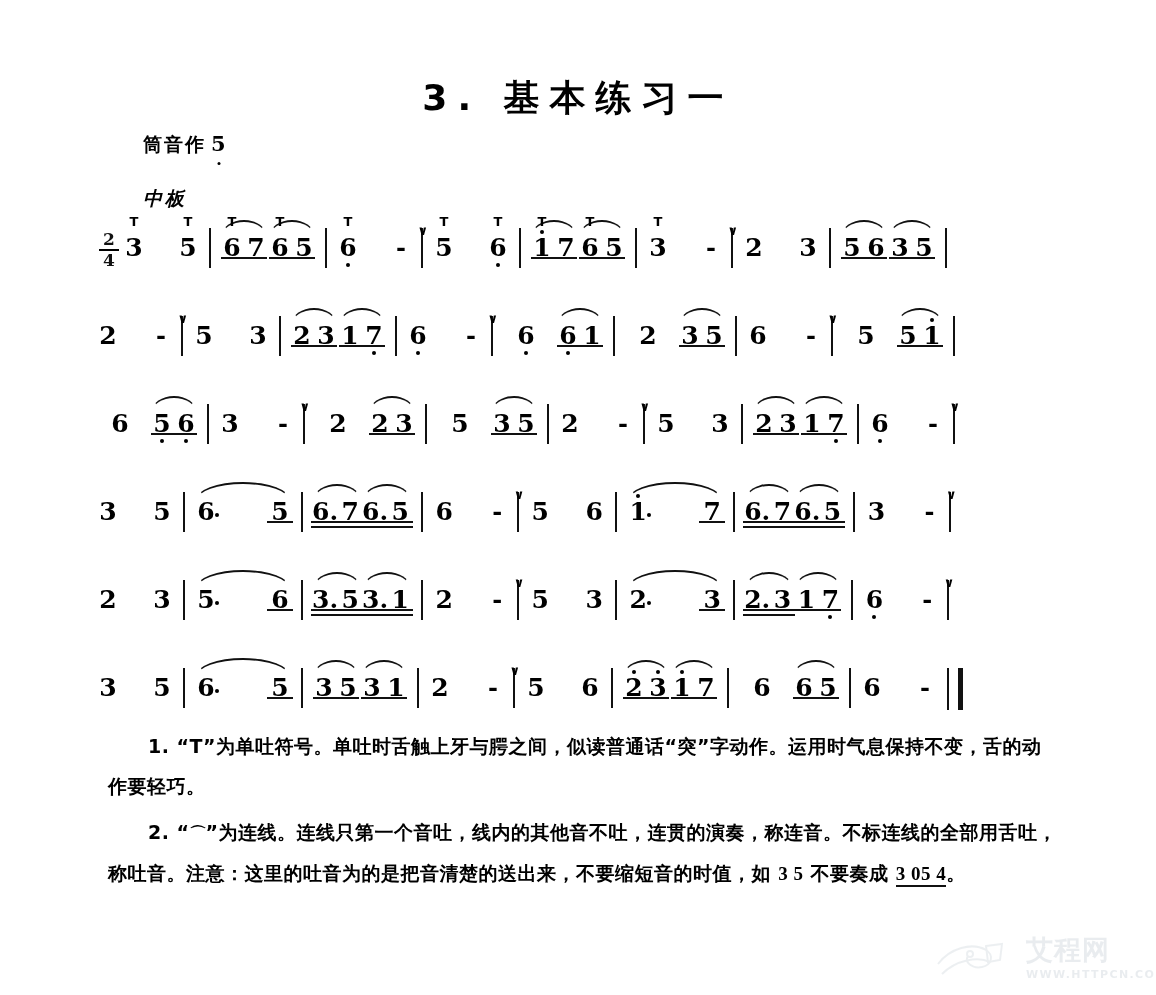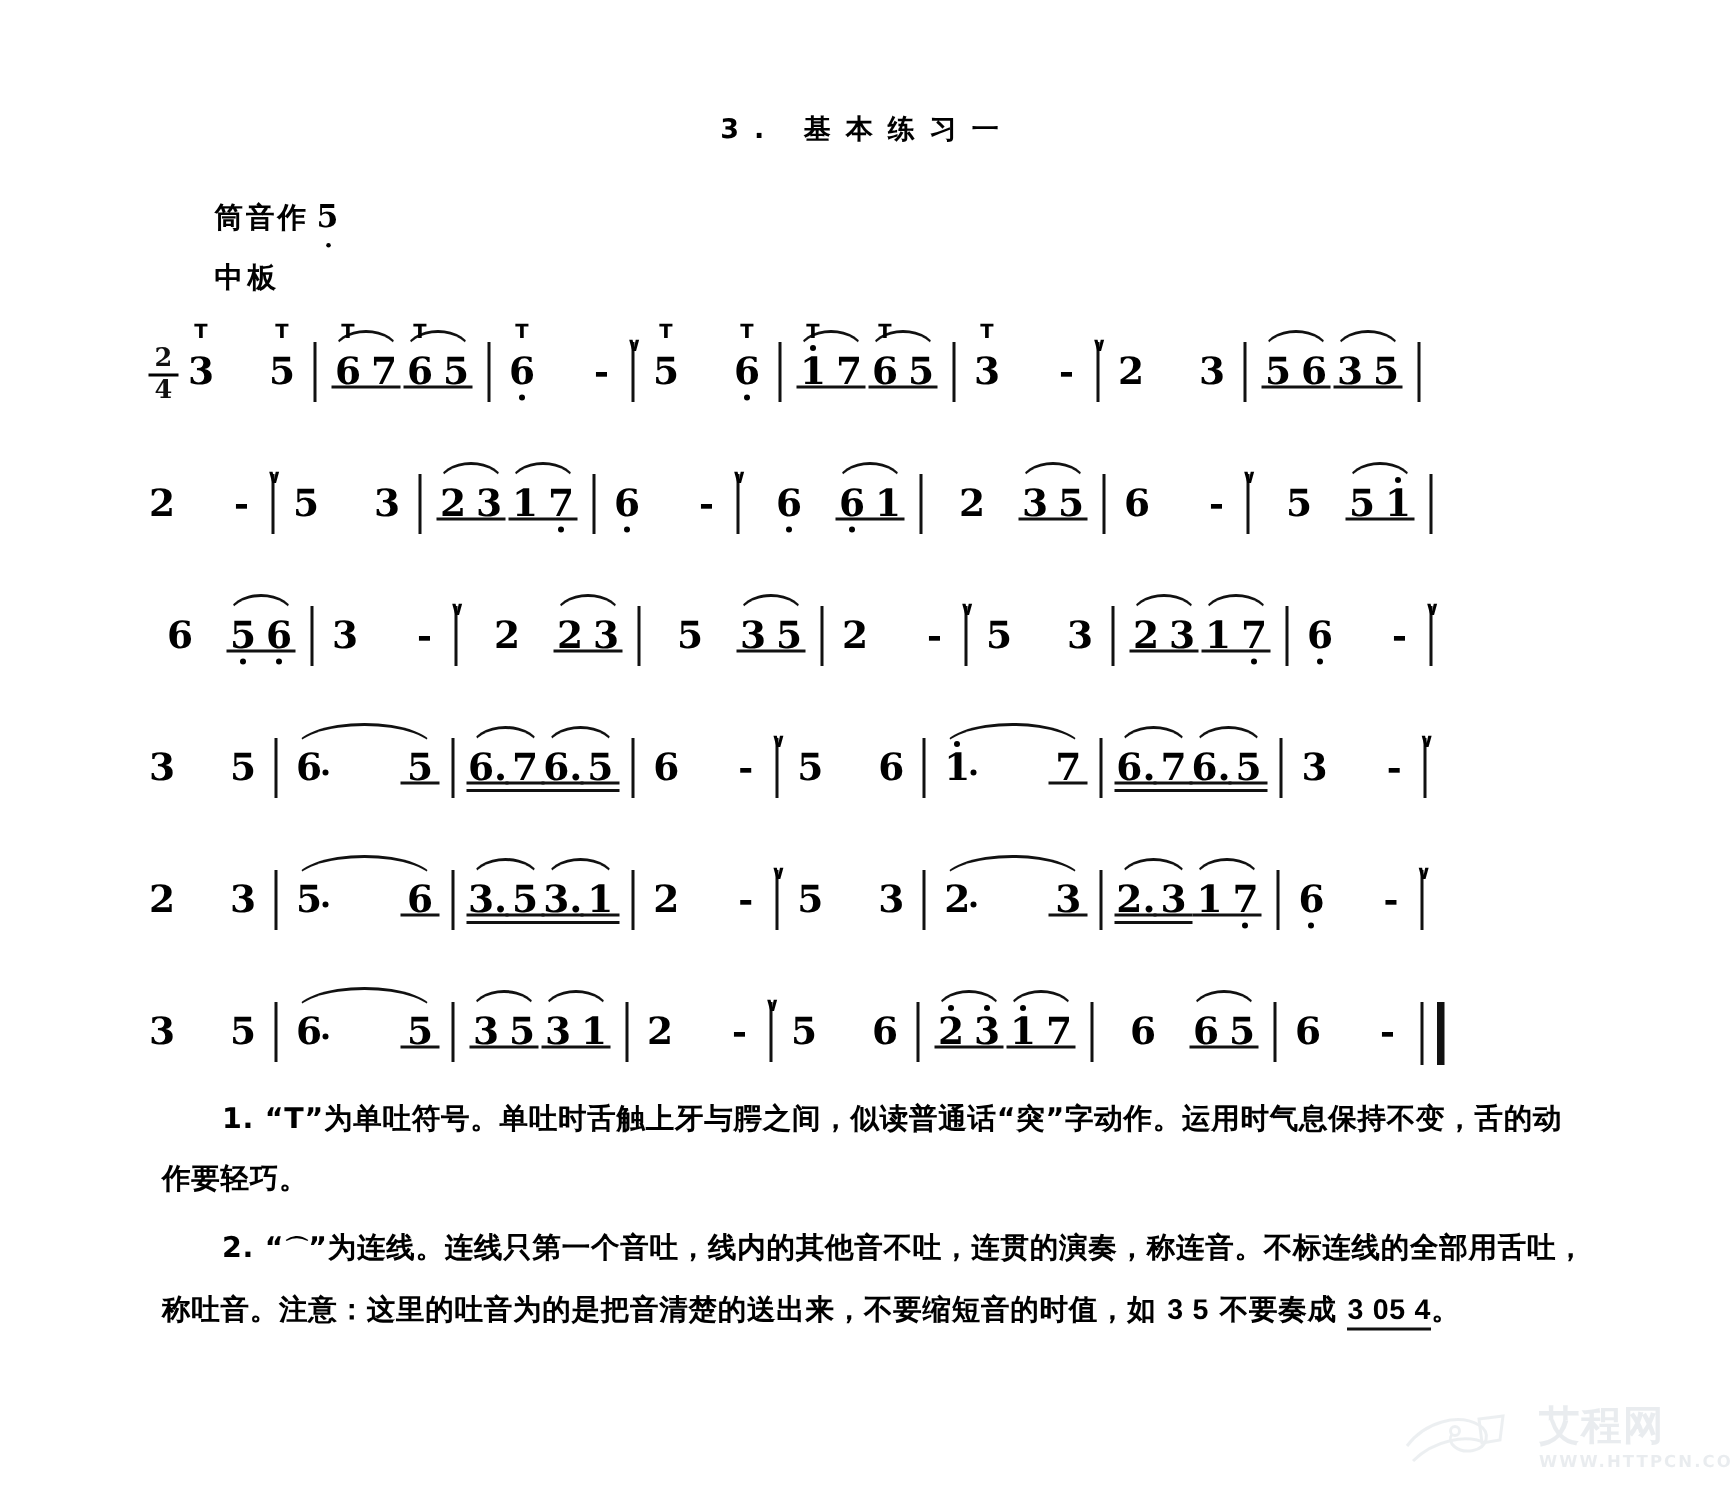--- a/index.html
+++ b/index.html
@@ -11,31 +11,31 @@
     position:relative;
     overflow:hidden;
   }
   #page{position:relative;width:1156px;height:995px;}
 
   
   .title{
     position:absolute;top:74px;left:0;width:1156px;
     text-align:center;
     font-family:"DejaVu Sans","Liberation Sans",sans-serif;
-    font-size:18px;font-weight:700;letter-spacing:10px;
+    font-size:36px;font-weight:700;letter-spacing:10px;
     color:#000;
   }
 
   
   .meta{
     position:absolute;left:143px;
     font-size:19px;font-weight:700;letter-spacing:2px;color:#000;
   }
   .meta-key{top:131px;}
-  .meta-tempo{top:172px;letter-spacing:3px;}
+  .meta-tempo{top:186px;font-style:italic;letter-spacing:3px;}
   .key-note{
     display:inline-block;position:relative;
     font-family:"DejaVu Serif","Liberation Serif",serif;
     font-size:21px;font-weight:700;margin-left:5px;
   }
   .key-note .odot{
     position:absolute;left:50%;transform:translateX(-50%);
     bottom:-9px;width:3px;height:3px;border-radius:50%;background:#000;
   }
 
@@ -128,21 +128,21 @@
   .beam1{position:absolute;left:1px;right:1px;bottom:9px;height:2px;background:#111;}
 
   
   .notes{
     position:absolute;left:108px;top:726px;width:950px;
     font-family:"DejaVu Sans","Liberation Sans",sans-serif;
     font-size:19px;font-weight:700;line-height:40px;
     color:#000;letter-spacing:0.5px;
   }
   .note-p{margin:0 0 6px 0;text-indent:40px;}
-  .inl{font-family:Liberation Sans, sans-serif;font-weight:700;}
+  .inl{font-family:Liberation Serif, serif;font-weight:700;}
   .u{border-bottom:2px solid #111;padding-bottom:1px;}
   .slurglyph{font-size:17px;letter-spacing:-1px;}
 
   
   .watermark{
     position:absolute;left:930px;top:928px;width:226px;height:64px;
     opacity:.30;
   }
   .wm-logo{
     position:absolute;left:4px;top:6px;width:86px;height:48px;

